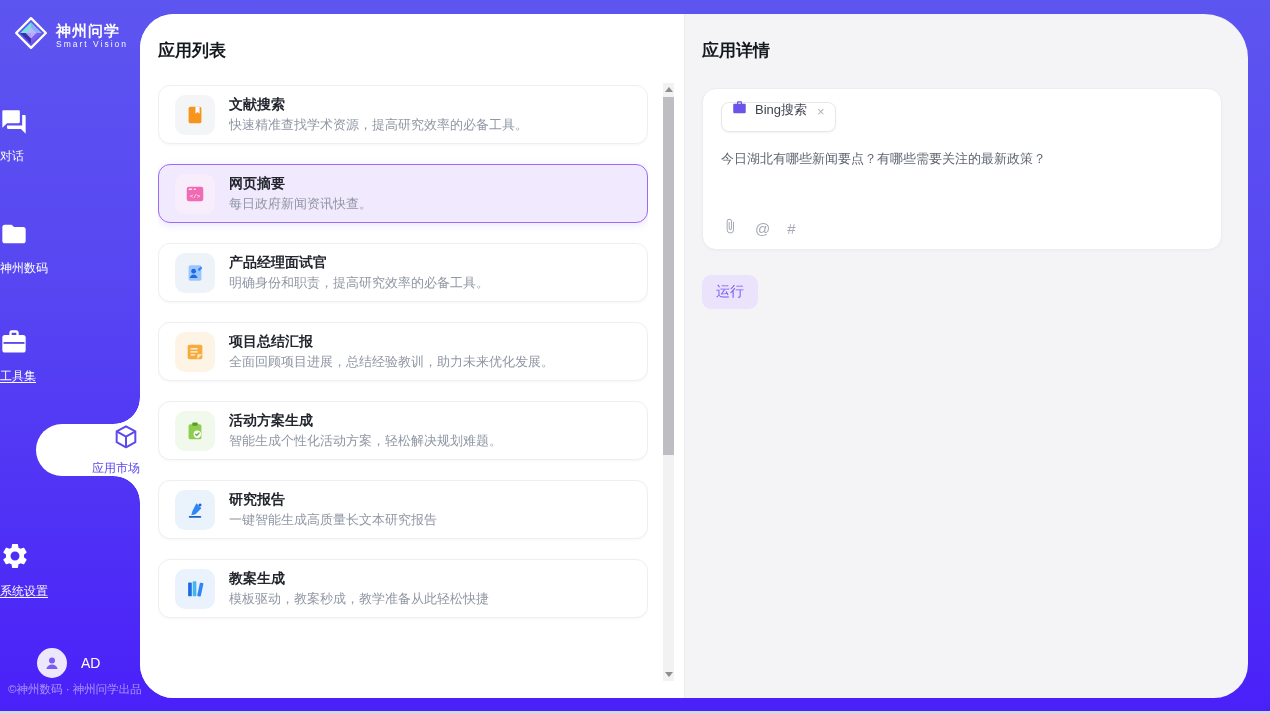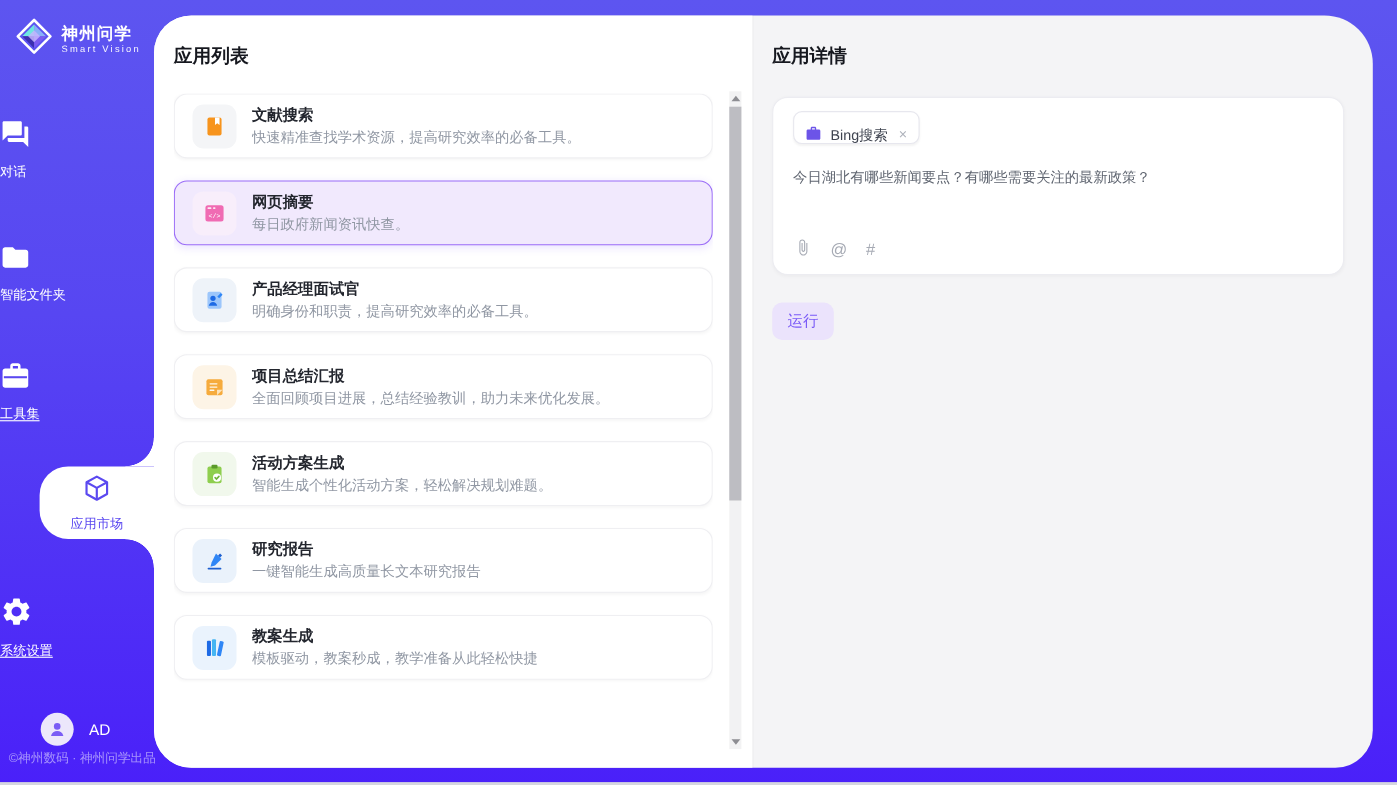--- a/index.html
+++ b/index.html
@@ -13,24 +13,24 @@
 
   
   .sidebar { position:absolute; left:0; top:0; width:140px; height:714px; z-index:2; }
   .brand { position:absolute; top:15px; left:13px; display:flex; align-items:center; gap:7px; color:#fff; }
   .brand-name { font-size:15px; font-weight:bold; letter-spacing:1px; line-height:17px; }
   .brand-sub { font-size:8.5px; letter-spacing:2px; opacity:.95; }
   .nav-item { position:absolute; left:0; width:140px; display:flex; flex-direction:column; align-items:flex-start; gap:9px; color:#fff; font-size:12px; cursor:pointer; }
   .nav-item .lbl.u { text-decoration:underline; text-underline-offset:2px; }
   .nav-chat { top:108px; } .nav-folder { top:220px; } .nav-tool { top:328px; } .nav-settings { top:541px; }
   .nav-bubble {
-    position:absolute; top:424px; left:36px; width:104px; height:66px;
+    position:absolute; top:424px; left:36px; width:104px; height:52px;
     background:#fff; border-radius:26px 0 0 26px;
-    display:flex; flex-direction:column; align-items:center; justify-content:center; gap:6px;
-    color:#5b49f0; font-size:12px; cursor:pointer;font-family:Liberation Serif, serif;
+    display:flex; flex-direction:column; align-items:flex-end; justify-content:center; gap:6px;
+    color:#5b49f0; font-size:12px; cursor:pointer;
   }
   .nav-bubble::before { content:""; position:absolute; top:-26px; right:0; width:26px; height:26px;
     background:radial-gradient(circle 26px at 0 0, rgba(255,255,255,0) 25.4px, #fff 26px); }
   .nav-bubble::after { content:""; position:absolute; bottom:-26px; right:0; width:26px; height:26px;
     background:radial-gradient(circle 26px at 0 100%, rgba(255,255,255,0) 25.4px, #fff 26px); }
   .user-row { position:absolute; left:37px; top:648px; display:flex; align-items:center; gap:14px; color:#fff; font-size:14px; cursor:pointer; }
   .avatar { width:30px; height:30px; border-radius:50%; background:#ece7fb; display:flex; align-items:center; justify-content:center; }
   .side-footer { position:absolute; left:8px; bottom:17px; color:rgba(255,255,255,.5); font-size:11.5px; white-space:nowrap; }
 
   
@@ -56,21 +56,21 @@
   .vscroll .arr-up, .vscroll .arr-dn { position:absolute; left:1.5px; width:0; height:0;
     border-left:4px solid transparent; border-right:4px solid transparent; }
   .arr-up { top:4px; border-bottom:5px solid #8d8d92; }
   .arr-dn { bottom:4px; border-top:5px solid #8d8d92; }
   .thumb { position:absolute; left:0; top:14px; width:11px; height:358px; background:#bdbdc2; cursor:grab; }
 
   
   .panel-detail { flex:1; padding:25px 26px 0 18px; position:relative; box-shadow:inset 1px 0 0 rgba(0,0,0,.03); }
   .detail-card { margin-top:26px; background:#fff; border:1px solid #ececf1; border-radius:14px;
     height:162px; padding:12px 18px; position:relative; box-shadow:0 1px 3px rgba(23,25,35,.03); }
-  .tool-tag { display:inline-flex; align-items:flex-start; gap:8px; height:30px; padding:12px 10px;
+  .tool-tag { display:inline-flex; align-items:flex-end; gap:8px; height:30px; padding:12px 10px;
     border:1px solid #e7e7ee; border-radius:8px; background:#fff; box-shadow:0 1px 2px rgba(0,0,0,.05); cursor:pointer; }
   .tool-tag .t-lbl { font-size:13px; color:#3f4450; }
   .tool-tag .t-x { font-size:13px; color:#aeb2bb; margin-left:2px; cursor:pointer; }
   .prompt { margin-top:17px; font-size:13px; color:#5f6570; line-height:19px; }
   .attach-row { position:absolute; left:19px; bottom:11px; display:flex; align-items:center; gap:17px; color:#a6aab4; }
   .attach-row .txt-ic { font-size:15px; line-height:15px; cursor:pointer; }
   .run-row { display:flex; margin-top:25px; }
   .run-btn { background:#ebe3fc; color:#7b5bf7; border:none; border-radius:9px; font-size:14px;
     padding:8px 14px; cursor:pointer; font-family:inherit; }
 </style>
@@ -103,21 +103,21 @@
     </span>
     <span class="lbl">对话</span>
   </div>
 
   <div class="nav-item nav-folder">
     <span>
       <svg width="28" height="28" viewBox="0 0 24 24" fill="#fff">
           <path d="M10 4H4c-1.1 0-1.99.9-1.99 2L2 18c0 1.1.9 2 2 2h16c1.1 0 2-.9 2-2V8c0-1.1-.9-2-2-2h-8l-2-2z"></path>
         </svg>
     </span>
-    <span class="lbl">智能文件夹</span>
+    <span class="lbl">神州数码</span>
   </div>
 
   <div class="nav-item nav-tool">
     <span>
       <svg width="28" height="28" viewBox="0 0 24 24" fill="#fff">
           <path d="M20 6h-4V4c0-1.11-.89-2-2-2h-4c-1.11 0-2 .89-2 2v2H4c-1.11 0-1.99.89-1.99 2L2 19c0 1.11.89 2 2 2h16c1.11 0 2-.89 2-2V8c0-1.11-.89-2-2-2zm-6 0h-4V4h4v2z"></path>
           <rect x="3" y="12" width="18" height="1.6" fill="#5b49f0"></rect>
         </svg>
     </span>
     <span class="lbl u">工具集</span>

